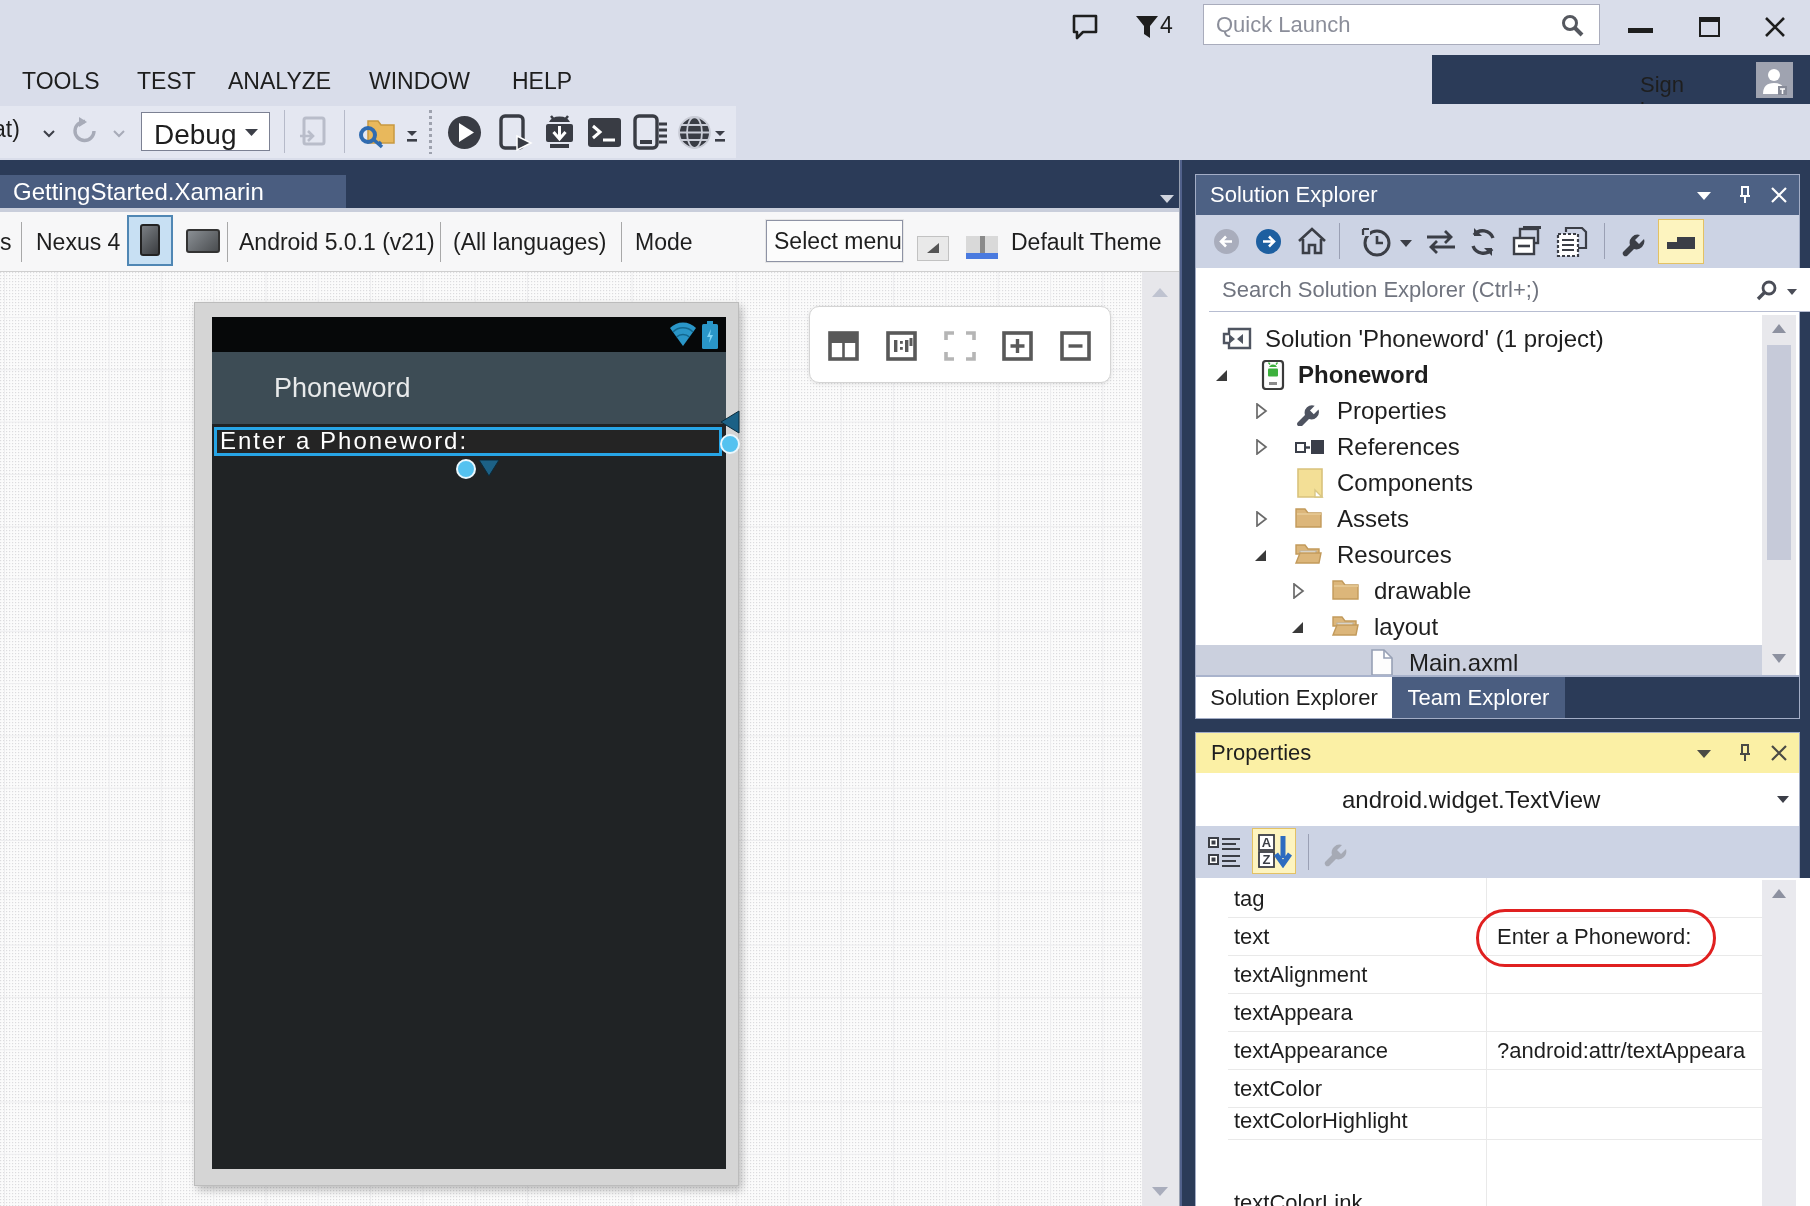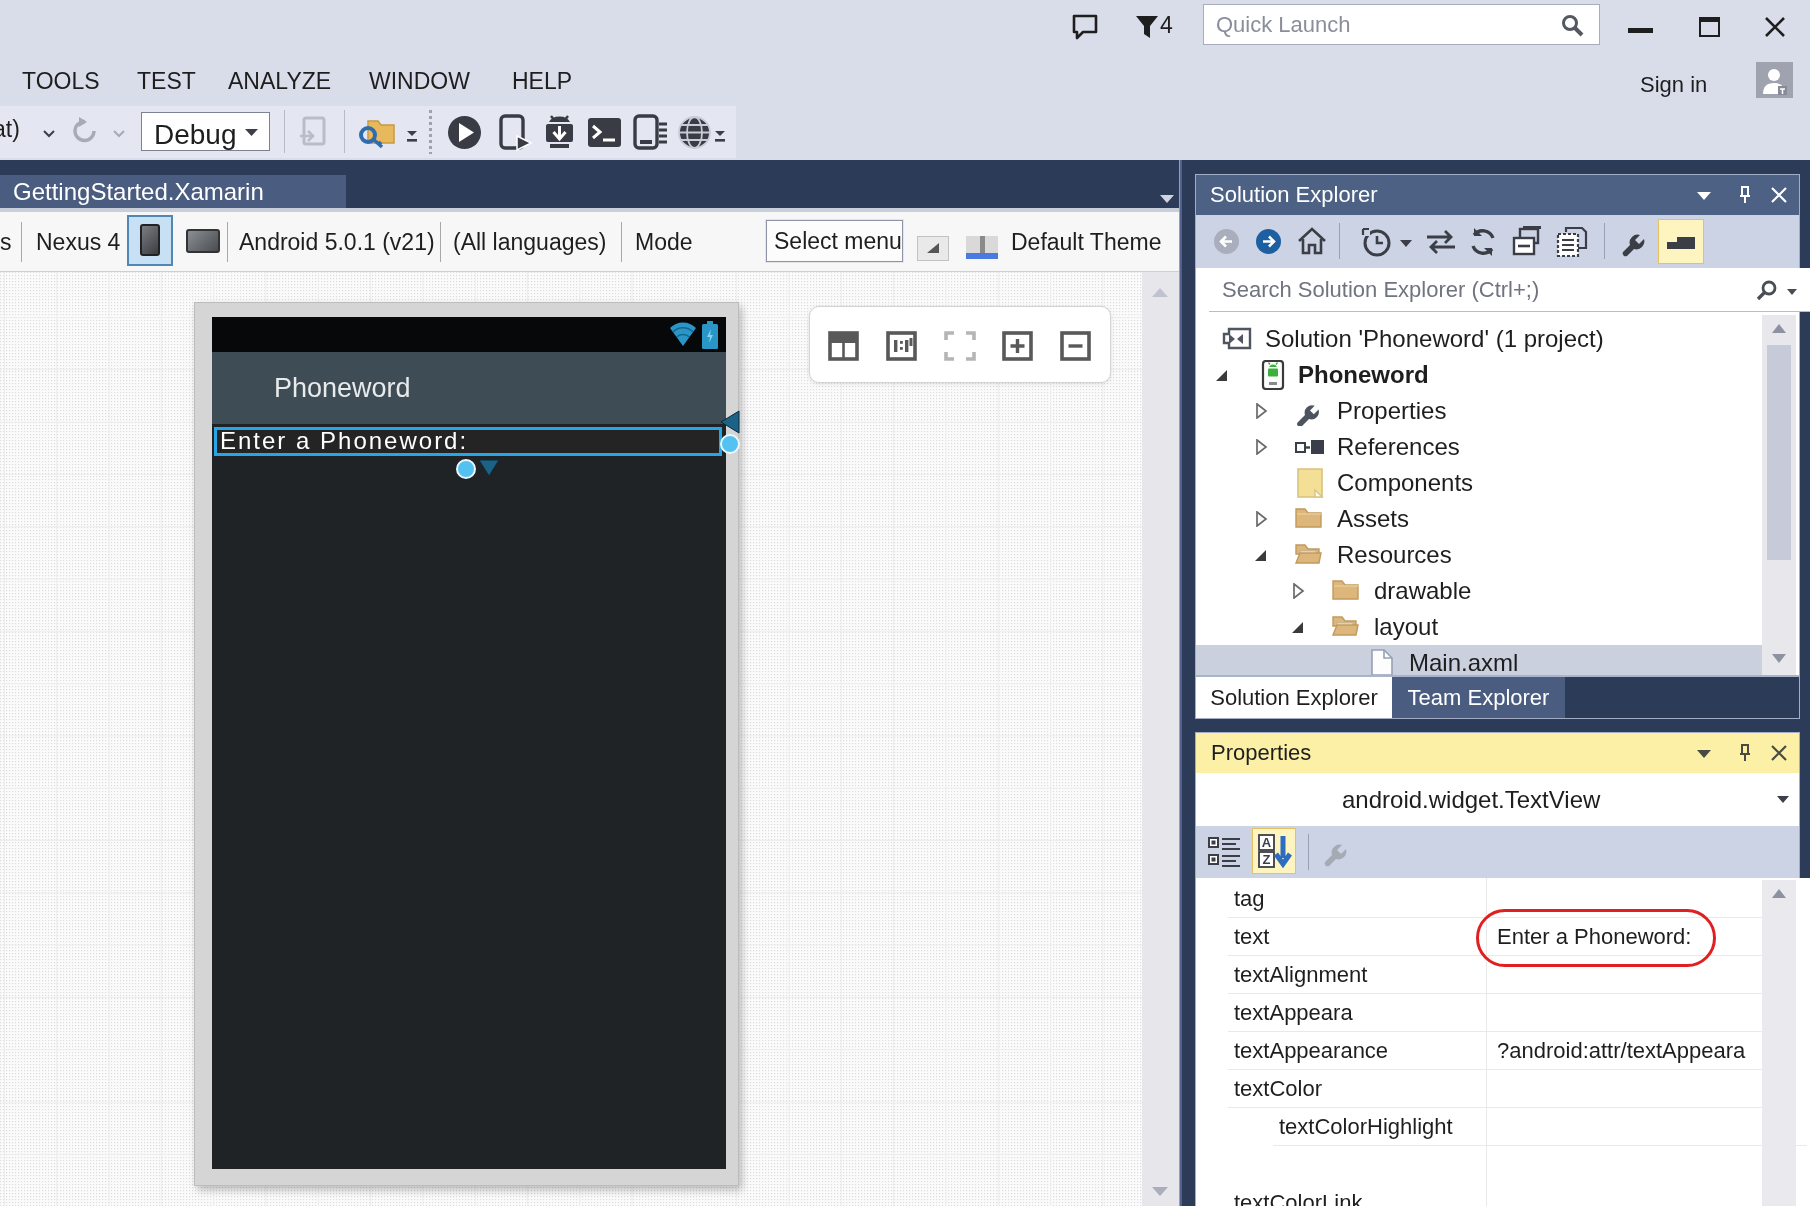--- a/index.html
+++ b/index.html
@@ -3,21 +3,21 @@
 <meta charset="utf-8">
 <style>
   * { margin:0; padding:0; box-sizing:border-box; }
   html,body { width:1810px; height:1206px; overflow:hidden; }
   body { font-family:"Liberation Sans", sans-serif; color:#1e1e1e; position:relative;
          background:#2b3b58; }
   .abs { position:absolute; }
 
   
   #titlebar { left:0; top:0; width:1810px; height:55px; background:#d9ddea; }
-  #menubar  { left:0; top:55px; width:1810px; height:49px; background:#d9ddea; }
+  #menubar  { left:0; top:55px; width:1432px; height:49px; background:#d9ddea; }
   #toolbar  { left:0; top:104px; width:1810px; height:56px; background:#d9ddea; }
   .menuitem { position:absolute; top:13px; font-size:23px; color:#1e1e1e; }
 
   #tabband { left:0; top:160px; width:1810px; height:52px; background:#2b3b58; }
   #tabstrip { position:absolute; left:0; top:48px; width:1179px; height:4px; background:#c9cedb; }
   #doctab  { position:absolute; left:0; top:15px; width:346px; height:33px; background:#4a5d80;
              color:#fff; font-size:24px; line-height:33px; padding-left:13px; }
 
   #designerbar { left:0; top:212px; width:1179px; height:60px; background:#f7f7f8;
                  border-bottom:1px solid #cfcfcf; font-size:23px; }
@@ -554,21 +554,21 @@
     <div class="prow" style="top:116px;">
         <span class="pname">textAppeara</span>
       </div>
     <div class="prow" style="top:154px;">
         <span class="pname">textAppearance</span>
         <span class="pval" style="width:265px;overflow:hidden;white-space:nowrap;">?android:attr/textAppeara</span>
       </div>
     <div class="prow" style="top:192px;">
         <span class="pname">textColor</span>
       </div>
-    <div class="prow" style="top:230px;margin-left:45px;">
+    <div class="prow" style="top:224px;">
         <span class="pname">textColorHighlight</span>
       </div>
     <div class="prow" style="top:306px;">
         <span class="pname">textColorLink</span>
       </div>
     <div style="position:absolute;left:280px;top:31px;width:240px;height:58px;border:3px solid #e02020;border-radius:29px;"></div>
     <div style="position:absolute;left:566px;top:2px;width:34px;height:326px;background:#e9e9ee;">
       <svg style="position:absolute;left:9px;top:8px;" width="16" height="11" viewBox="0 0 16 11">
           <path d="M8 1 L15 10 H1 Z" fill="#8d91a0"></path>
         </svg>

